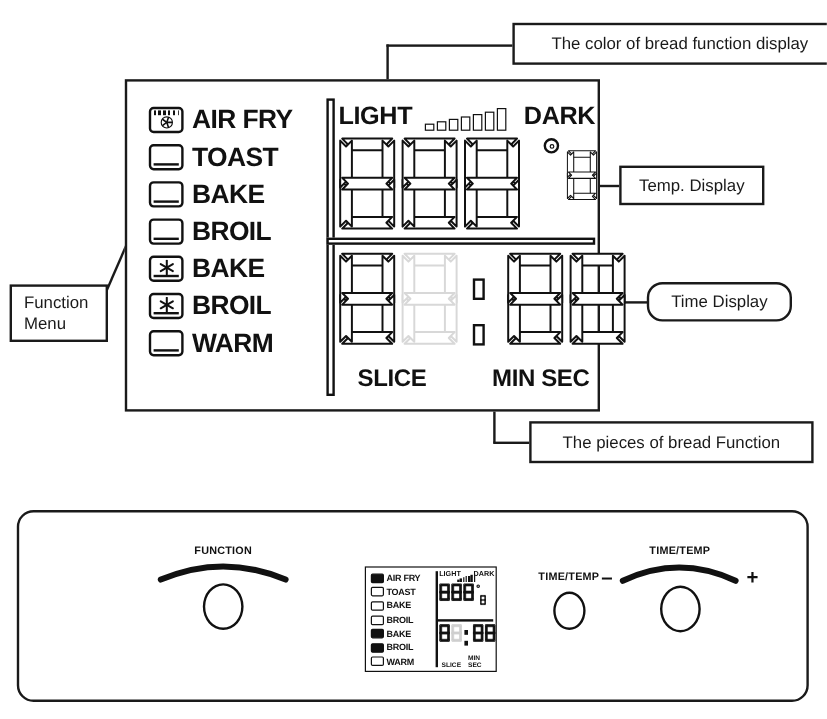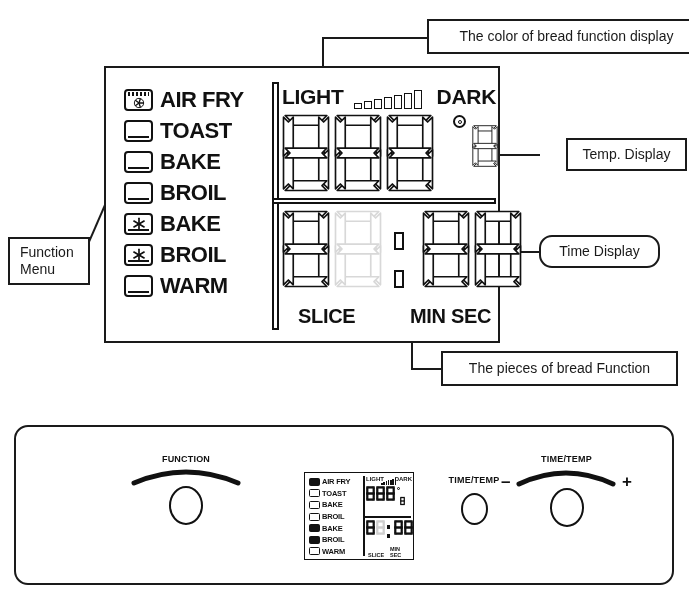--- a/index.html
+++ b/index.html
@@ -455,21 +455,21 @@
 <div class="leader h" style="left:411px; top:368px; width:31px;"></div>
 
 <svg class="leader-diag" style="left:80px; top:150px;" width="50" height="110" viewBox="0 0 50 110">
   <line x1="48" y1="2" x2="2" y2="108" stroke="#1a1a1a" stroke-width="2"></line>
 </svg>
 
 <div class="callout" style="left:427px; top:19px; width:279px; height:35px;">
   <span>The color of bread function display</span>
 </div>
 
-<div class="callout" style="left:566px; top:138px; width:121px; height:33px;">
+<div class="callout" style="left:516px; top:138px; width:121px; height:33px;">
   <span>Temp. Display</span>
 </div>
 
 <div class="callout" style="left:539px; top:235px; width:121px; height:33px;border-radius:13px;">
   <span>Time Display</span>
 </div>
 
 <div class="callout" style="left:441px; top:351px; width:237px; height:35px;">
   <span>The pieces of bread Function</span>
 </div>

